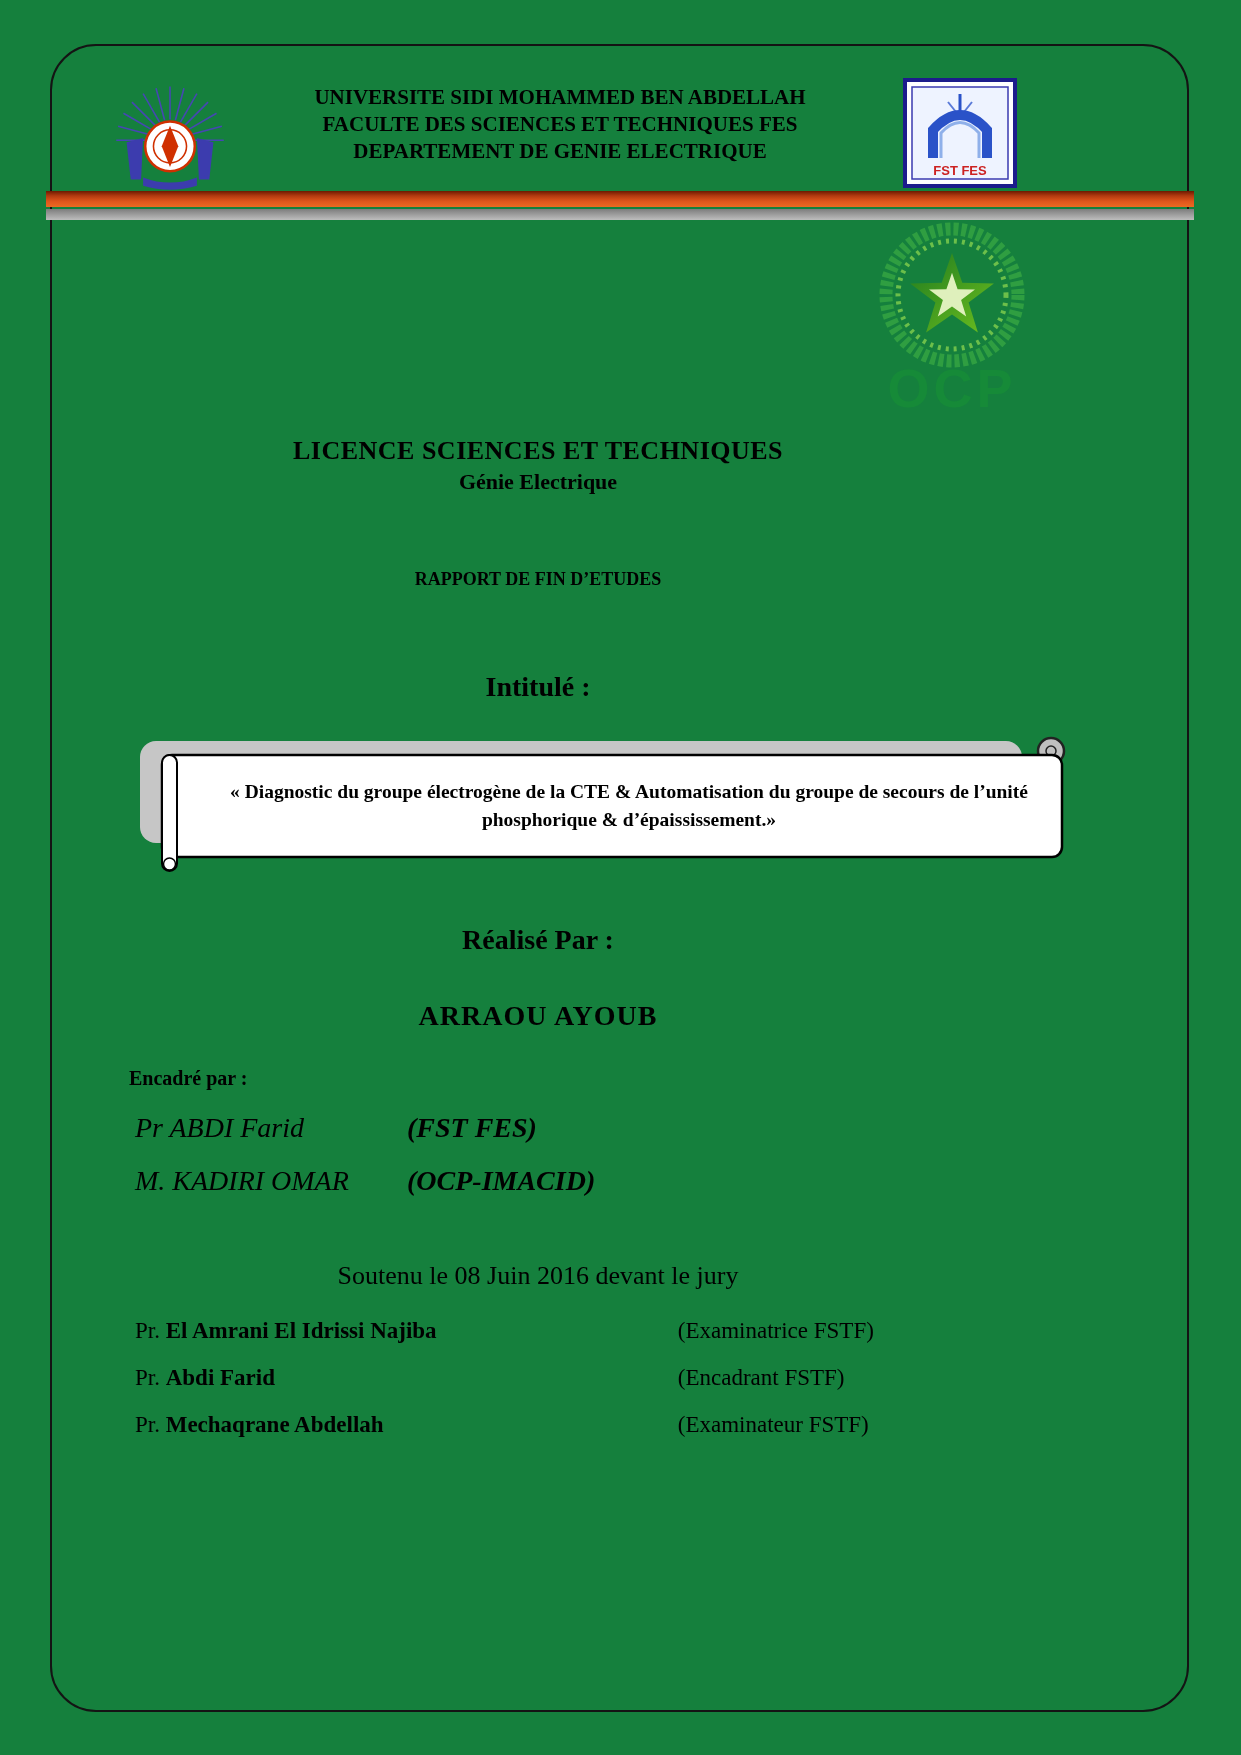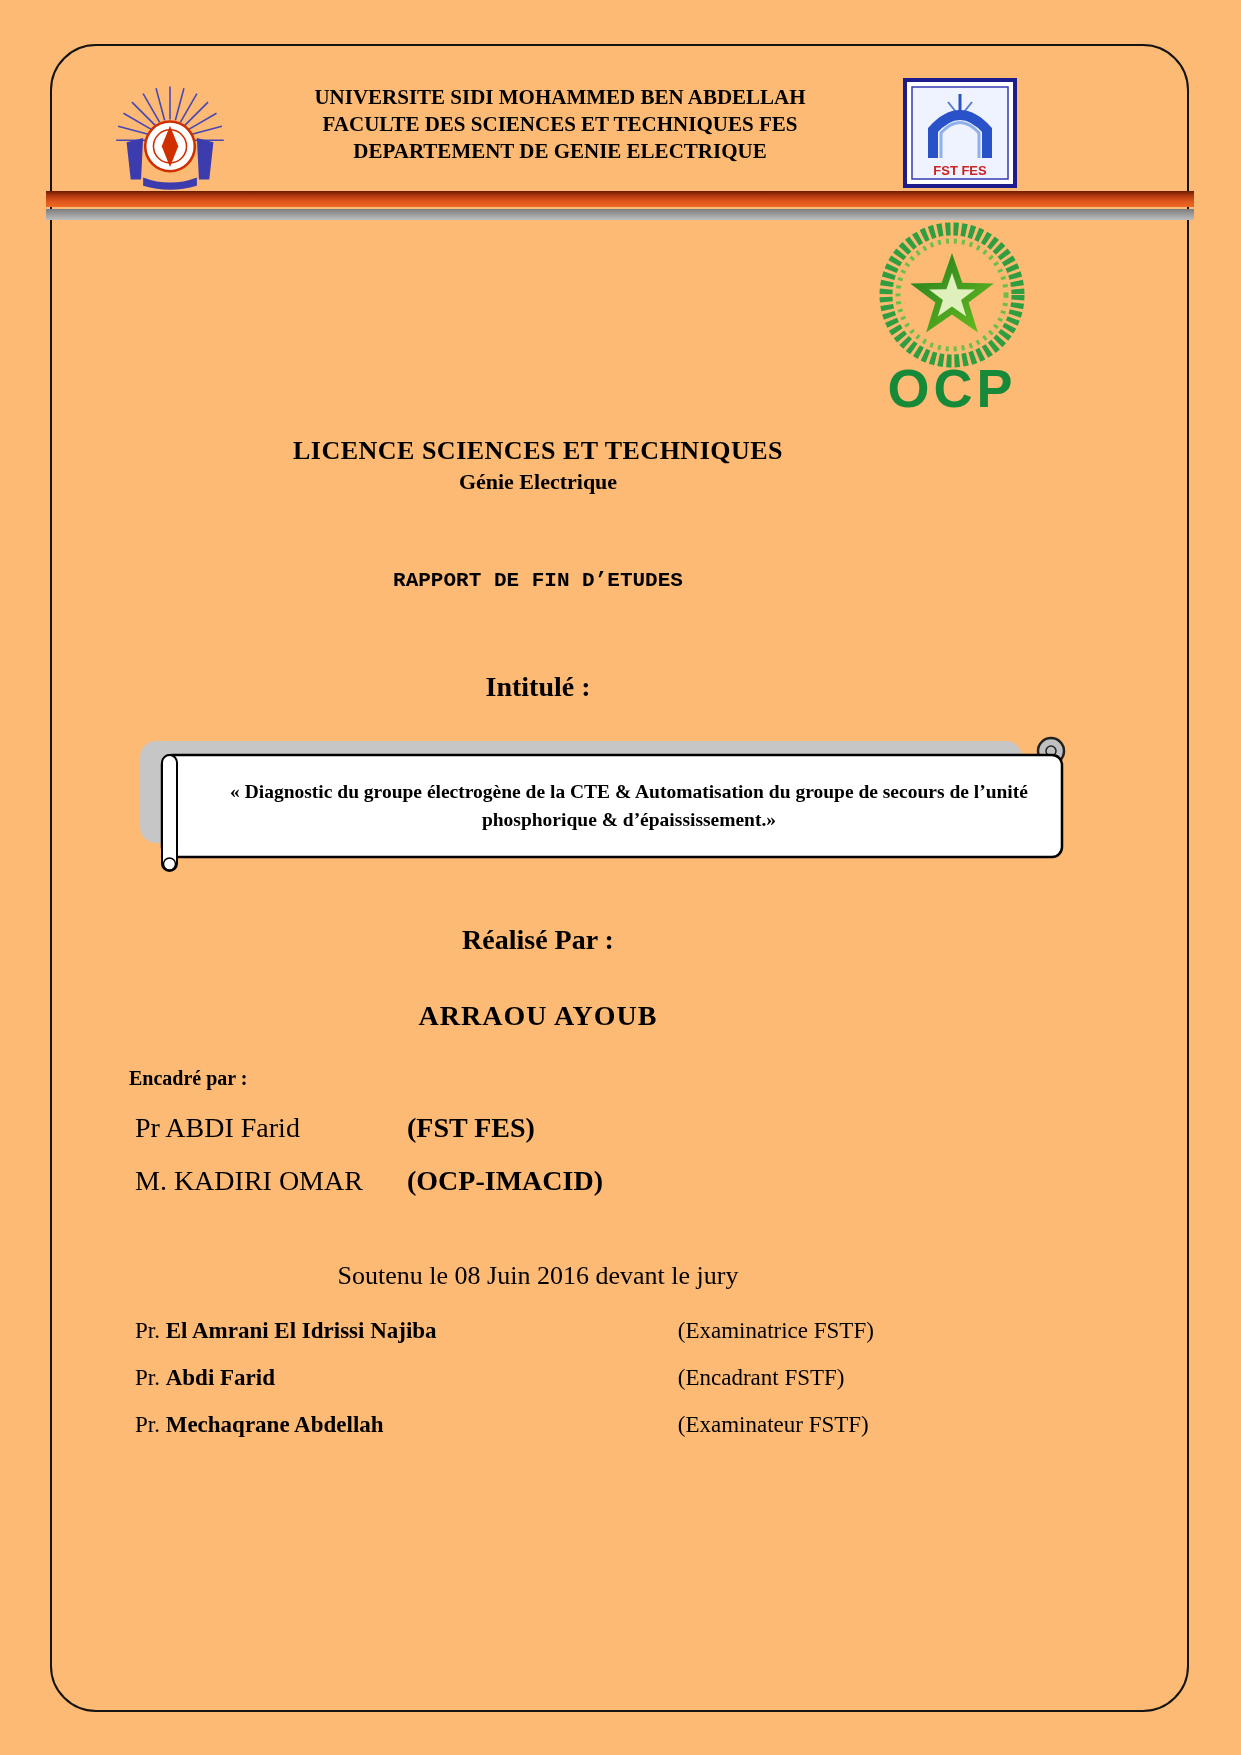--- a/index.html
+++ b/index.html
@@ -1,21 +1,21 @@
 <!DOCTYPE html>
 <html><head>
 <meta charset="utf-8">
 <style>
   * { margin:0; padding:0; box-sizing:border-box; }
   html,body { background:#ffffff; }
   body {
     width:1241px; height:1755px; position:relative; overflow:hidden;
     font-family:"Liberation Serif", serif; color:#000;
   }
-  .page { position:absolute; inset:0; background:#fdba74; }
+  .page { position:absolute; inset:0; background:#15803d; }
 
   .frame {
     position:absolute; left:50px; top:44px; width:1139px; height:1668px;
     border:2.5px solid #141414; border-radius:46px;
   }
 
   
   .header-text {
     position:absolute; left:240px; top:84px; width:640px;
     text-align:center; font-weight:bold; font-size:21px; line-height:27px;
@@ -32,39 +32,39 @@
     position:absolute; left:46px; top:209px; width:1148px; height:11px;
     background:linear-gradient(180deg,#7d7d7d,#bdbdbd);
   }
 
   .ocp-logo { position:absolute; left:863px; top:219px; width:182px; height:196px; }
 
   
   .c { position:absolute; left:38px; width:1000px; text-align:center; }
   .degree      { top:436px; font-size:26px; font-weight:bold; letter-spacing:0.5px; }
   .specialty   { top:469px; font-size:22px; font-weight:bold; }
-  .report-type { top:569px; font-size:21px; font-weight:bold;font-family:Liberation Mono, monospace; }
+  .report-type { top:569px; font-size:18px; font-weight:bold; }
   .intitule    { top:671px; font-size:28px; font-weight:bold; }
   .realise     { top:924px; font-size:28px; font-weight:bold; }
   .author      { top:1000px; font-size:28px; font-weight:bold; letter-spacing:1px; }
   .soutenu     { top:1261px; font-size:26px; }
 
   
   .banner { position:absolute; left:138px; top:729px; width:945px; height:152px; }
   .banner svg { position:absolute; inset:0; }
   .banner-text {
     position:absolute; left:76px; top:32px; width:830px; height:90px;
     display:flex; align-items:center; justify-content:center;
     text-align:center; font-size:19.5px; font-weight:bold; line-height:28px;
     padding:0 14px;
   }
 
   
   .encadre { position:absolute; left:129px; top:1067px; font-size:20px; font-weight:bold; }
-  .sup-row { position:absolute; left:135px; width:950px; font-size:28px; }
+  .sup-row { position:absolute; left:135px; width:950px; font-size:28px;font-style:italic; }
   .sup-name { display:inline-block; min-width:265px; }
   .sup-aff  { font-weight:bold; }
 
   .jury-row { position:absolute; left:135px; width:990px; font-size:23px; }
   .jury-name { display:inline-block; width:537px; }
   .jury-name b { font-weight:bold; }
   .jury-role { font-weight:normal; }
 </style>
 </head>
 <body>

